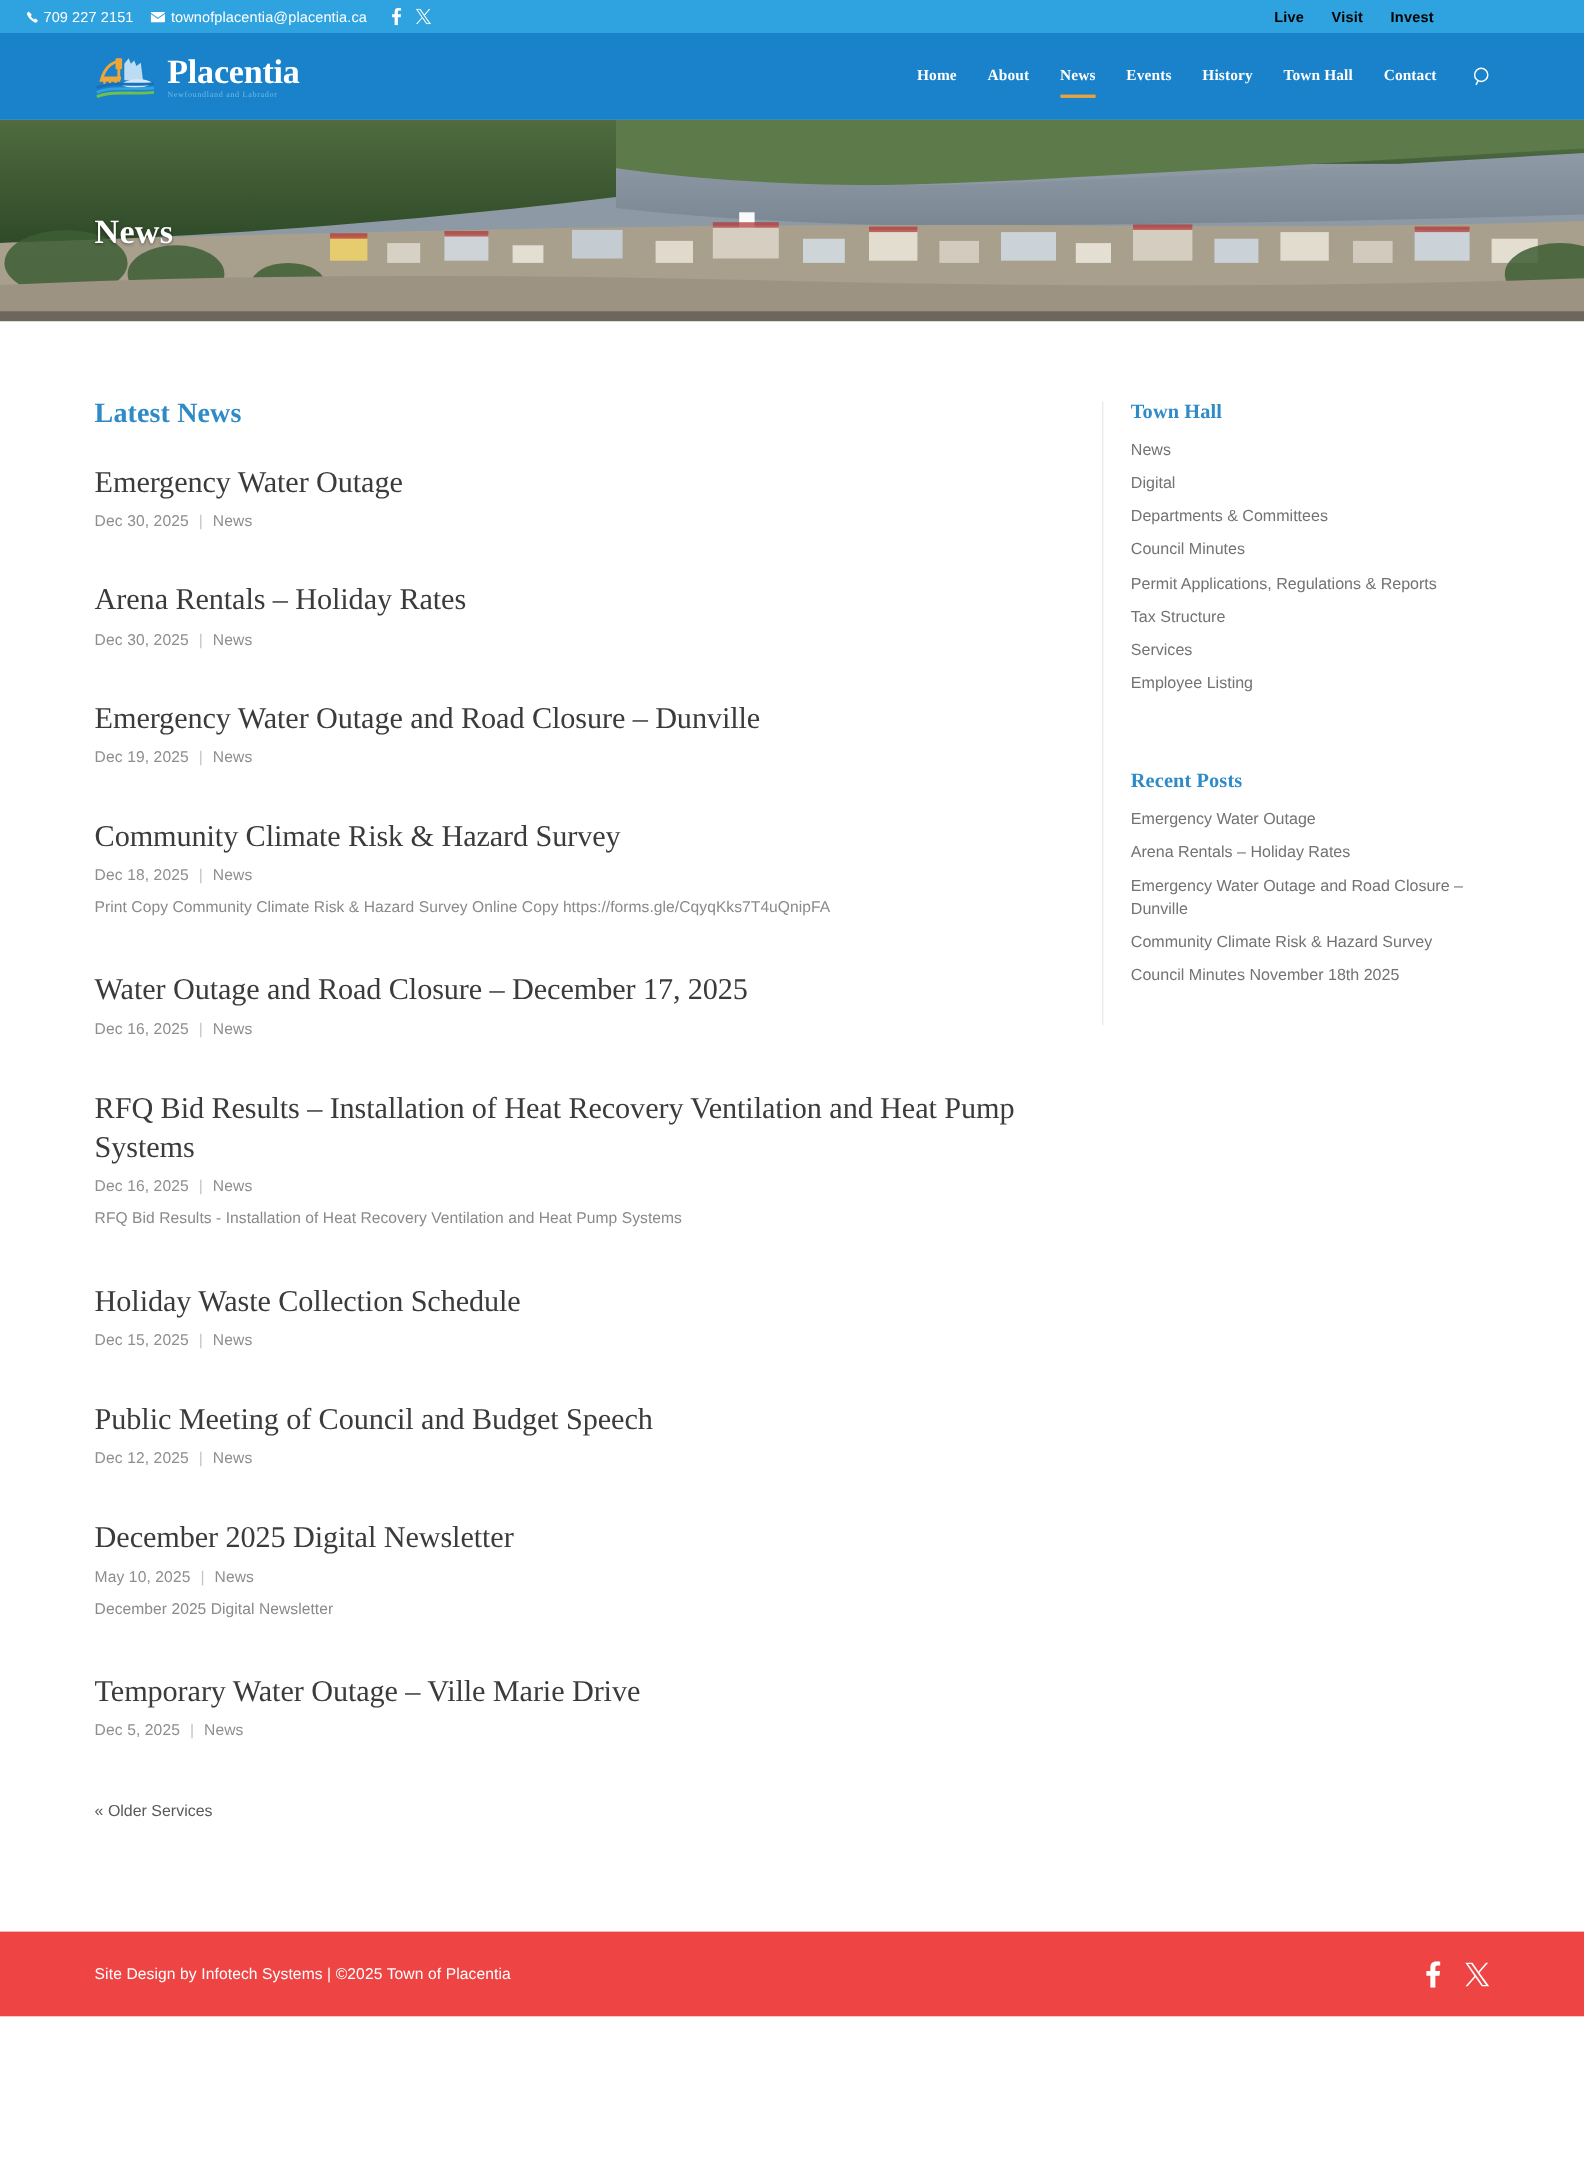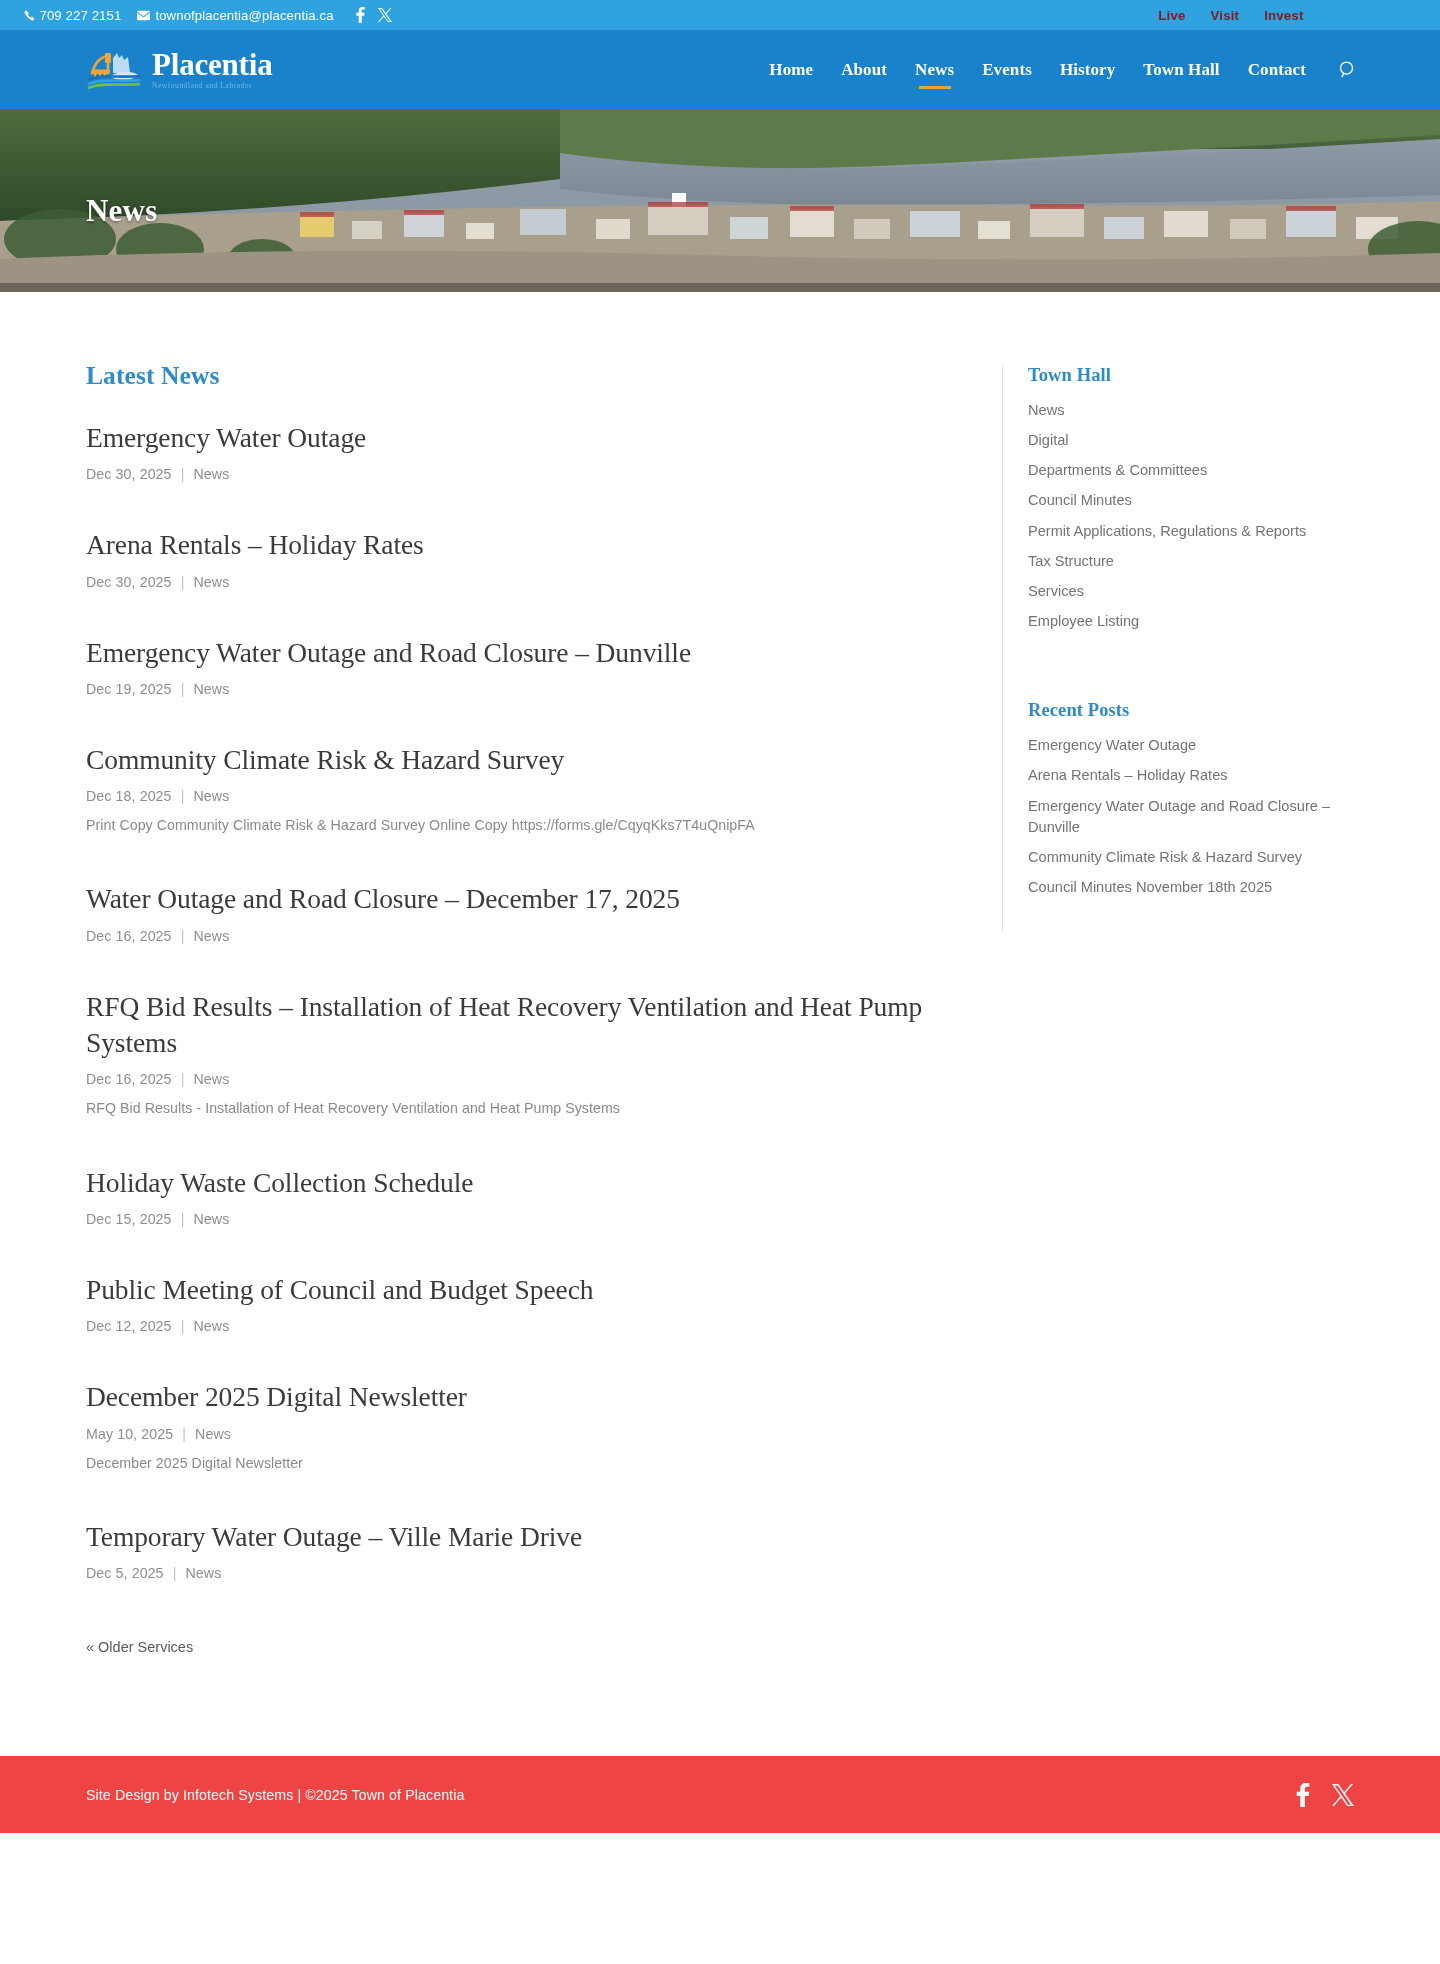--- a/index.html
+++ b/index.html
@@ -37,21 +37,21 @@
     align-items: center;
     gap: 5px;
     text-decoration: none;
     letter-spacing: .1px;
   }
   .ti-icon { display: inline-flex; align-items: center; justify-content: center; }
   .topbar-social { display: flex; align-items: center; gap: 13px; margin-left: 6px; }
   .soc { color: #fff; display: inline-flex; align-items: center; justify-content: center; }
   .topbar-right { display: flex; align-items: center; gap: 25px; }
   .topbar-right a {
-    color: #7f1d1d;
+    color: #000000;
     font-size: 13.2px;
     text-decoration: none;
     font-weight: bold;
     letter-spacing: .2px;
   }
 
   
   .header {
     height: 79px;
     background: #1982CB;
@@ -84,21 +84,21 @@
     letter-spacing: .6px;
     margin-top: 2px;
     font-family: "Liberation Serif", serif;
   }
 
   .mainnav { display: flex; align-items: center; gap: 0; height: 79px; }
   .nav-item {
     position: relative;
     color: #ffffff;
     font-family: "Liberation Serif", serif;
-    font-size: 17px;
+    font-size: 14px;
     font-weight: bold;
     text-decoration: none;
     padding: 16px 14px;
     height: 79px;
     display: flex;
     align-items: center;
     letter-spacing: .1px;
   }
   .nav-item.active::after {
     content: "";

